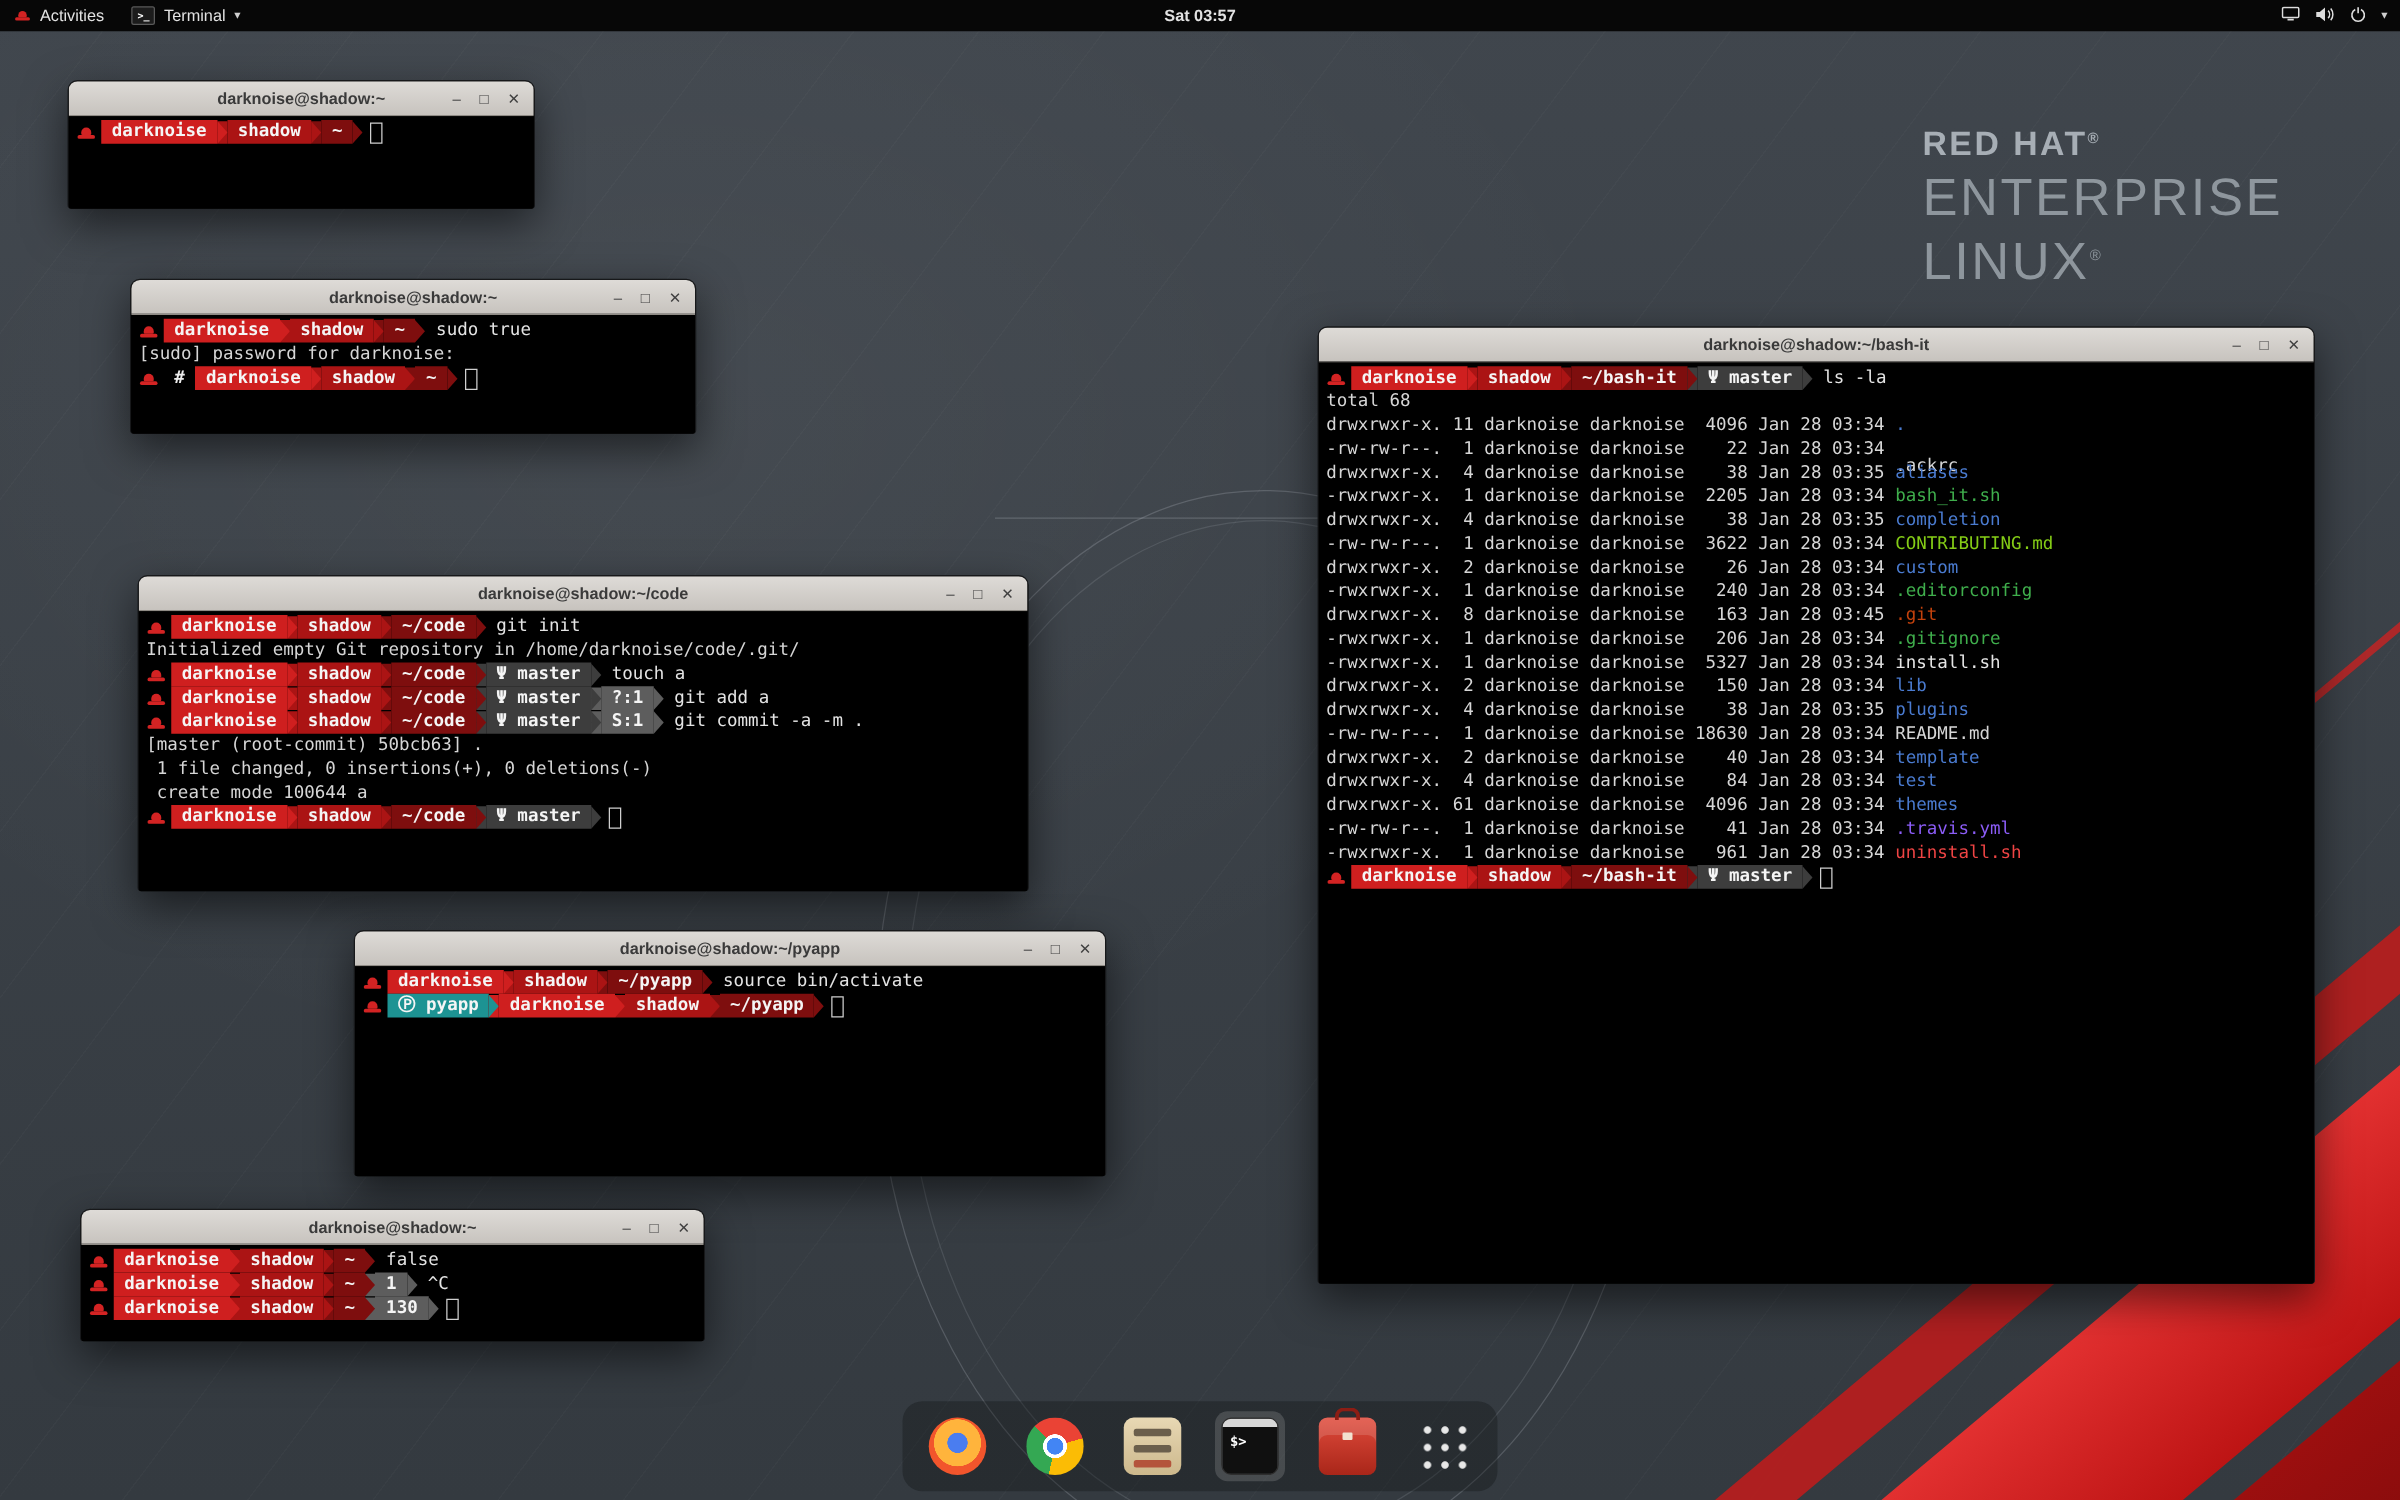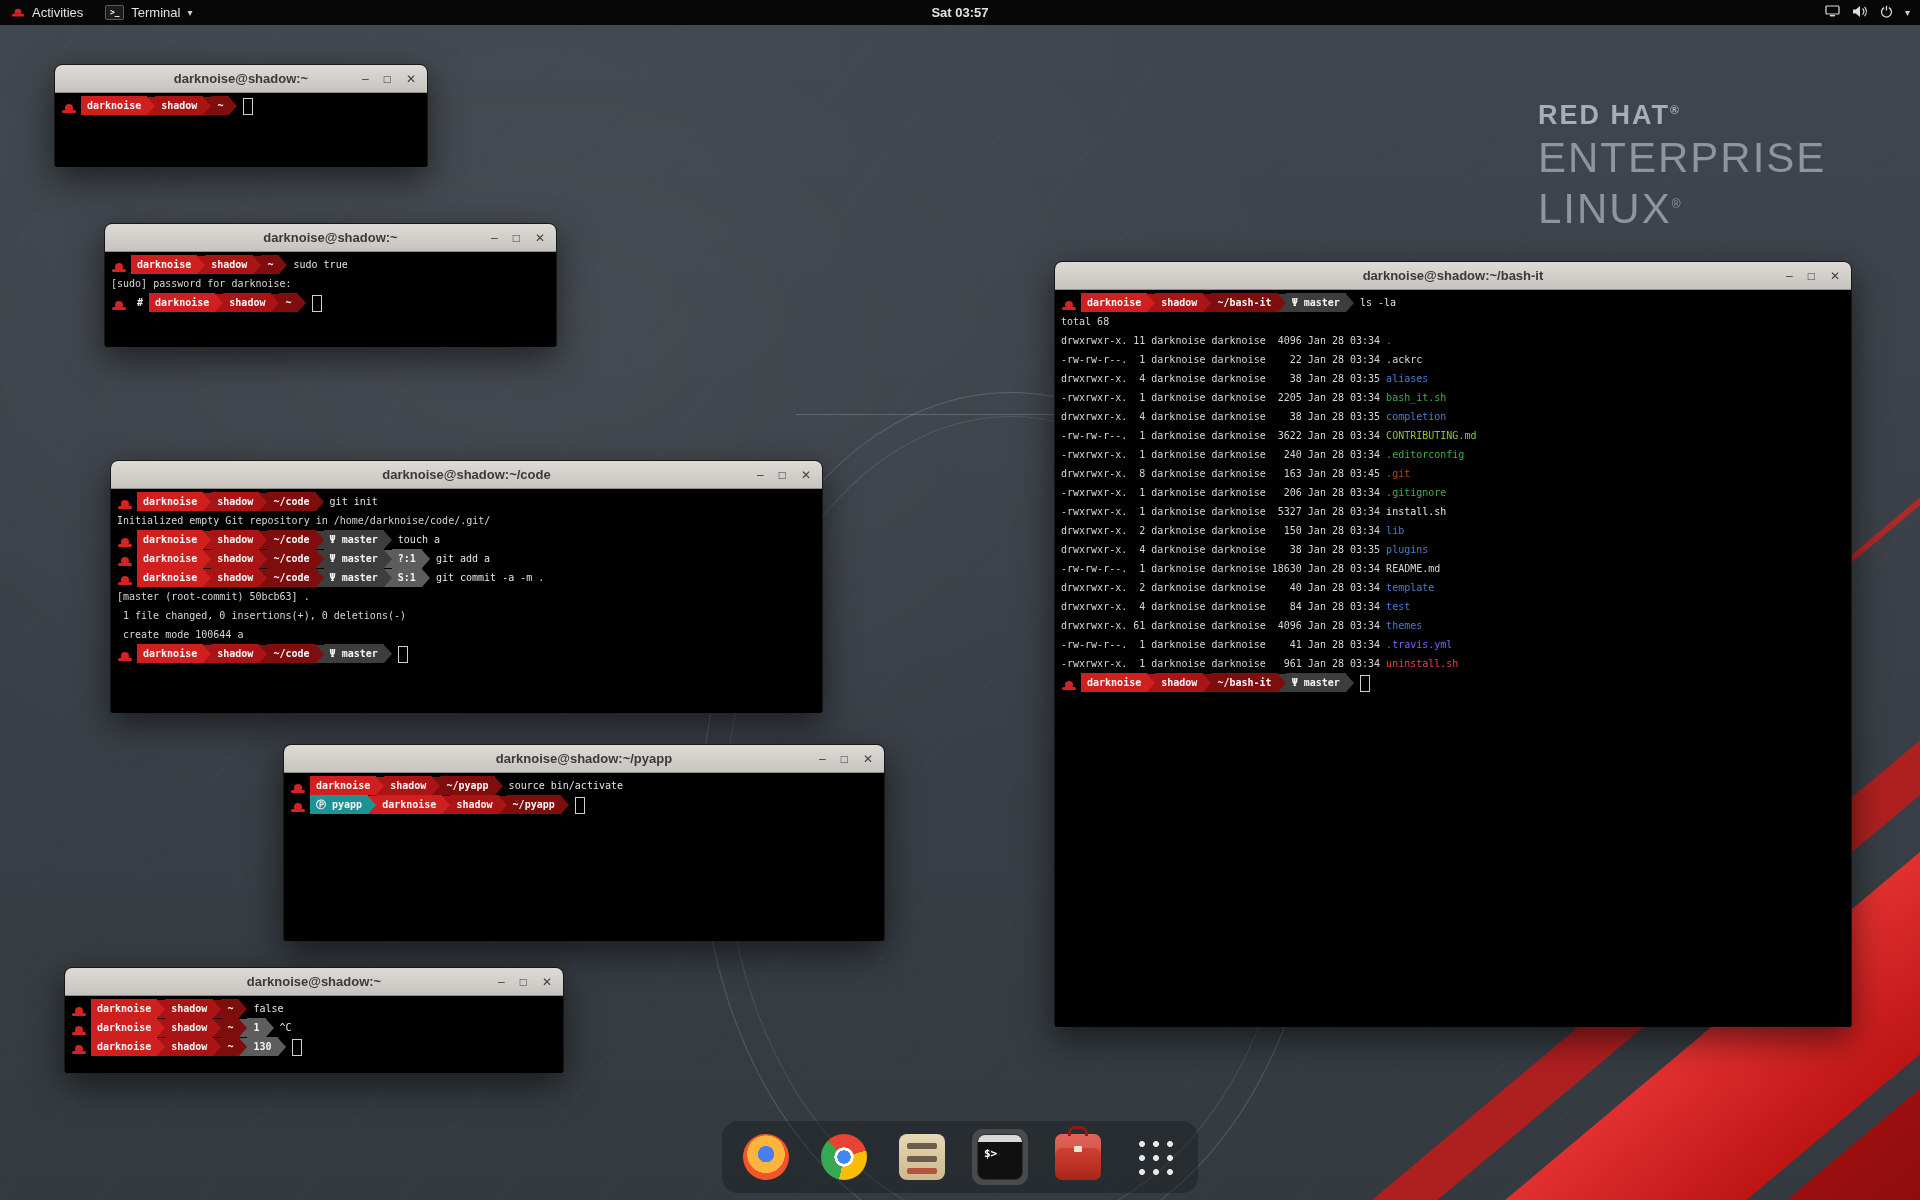--- a/index.html
+++ b/index.html
@@ -46,22 +46,22 @@
   #windows{position:absolute;inset:0;z-index:10;}
   .win{position:absolute;border:1px solid #17181a;border-radius:8px 8px 3px 3px;
     box-shadow:0 12px 34px rgba(0,0,0,.55);background:#000;box-sizing:border-box;}
   .wtb{height:27px;background:linear-gradient(#dedbd7,#c7c3be);border-bottom:1px solid #8f8b85;
     border-radius:7px 7px 0 0;position:relative;display:flex;align-items:center;justify-content:center;}
   .wtitle{font-size:13px;font-weight:bold;color:#3a3a3a;}
   .wbtns{position:absolute;right:11px;top:0;height:100%;display:flex;align-items:center;gap:15px;}
   .wbtn{font-size:12px;color:#3f3f3f;line-height:1;cursor:default;}
   .wbody{height:calc(100% - 27px);box-sizing:border-box;background:#000;padding:3px 6px 0;overflow:hidden;
     border-radius:0 0 2px 2px;}
-  .tline{display:flex;align-items:flex-end;height:19px;white-space:pre;
-    font-family:"DejaVu Sans Mono","Liberation Mono",monospace;font-size:10px;color:#d6d6d6;}
+  .tline{display:flex;align-items:center;height:19px;white-space:pre;
+    font-family:"DejaVu Sans Mono","Liberation Mono",monospace;font-size:14px;color:#d6d6d6;}
   .tline .hat{margin:3px 5px 0 1px;}
   .seg{height:19px;line-height:19px;font-weight:bold;color:#f5f5f5;flex:none;}
   .arr{width:0;height:0;border-top:9.5px solid transparent;border-bottom:9.5px solid transparent;
     border-left:8px solid #000;flex:none;}
   .cmd,.txt,.fname,.roothash{line-height:19px;}
   .cmd{color:#e4e4e4;}
   .roothash{color:#ececec;font-weight:bold;}
   .cursor{width:8px;height:15px;border:1px solid #cfcfcf;margin:1px 0 0 6px;flex:none;}
   
   .dock{position:absolute;left:50%;bottom:7px;transform:translateX(-50%);z-index:20;
@@ -198,20 +198,21 @@
       </div>
       <div class="wbody">
         <div class="tline"><span class="hat"></span><span class="seg" style="background: rgb(207, 31, 31);"> darknoise </span><span class="arr" style="border-left-color: rgb(207, 31, 31); border-bottom-color: rgb(171, 20, 20); border-top-color: rgb(171, 20, 20);"></span><span class="seg" style="background: rgb(171, 20, 20);"> shadow </span><span class="arr" style="border-left-color: rgb(171, 20, 20); border-bottom-color: rgb(126, 14, 14); border-top-color: rgb(126, 14, 14);"></span><span class="seg" style="background: rgb(126, 14, 14);"> ~/bash-it </span><span class="arr" style="border-left-color: rgb(126, 14, 14); border-bottom-color: rgb(61, 61, 61); border-top-color: rgb(61, 61, 61);"></span><span class="seg" style="background: rgb(61, 61, 61);"> Ψ master </span><span class="arr" style="border-left-color: rgb(61, 61, 61); border-bottom-color: transparent; border-top-color: transparent;"></span><span class="cmd"> ls -la</span></div>
         <div class="tline"><span class="txt">total 68</span></div>
         <div class="tline"><span class="txt">drwxrwxr-x. 11 darknoise darknoise  4096 Jan 28 03:34 </span><span class="fname" style="color: rgb(74, 123, 208);">.</span></div>
         <div class="tline"><span class="txt">-rw-rw-r--.  1 darknoise darknoise    22 Jan 28 03:34 </span><span class="fname" style="color: rgb(214, 214, 214); margin-top: 28px;">.ackrc</span></div>
         <div class="tline"><span class="txt">drwxrwxr-x.  4 darknoise darknoise    38 Jan 28 03:35 </span><span class="fname" style="color: rgb(74, 123, 208);">aliases</span></div>
         <div class="tline"><span class="txt">-rwxrwxr-x.  1 darknoise darknoise  2205 Jan 28 03:34 </span><span class="fname" style="color: rgb(63, 174, 76);">bash_it.sh</span></div>
         <div class="tline"><span class="txt">drwxrwxr-x.  4 darknoise darknoise    38 Jan 28 03:35 </span><span class="fname" style="color: rgb(74, 123, 208);">completion</span></div>
         <div class="tline"><span class="txt">-rw-rw-r--.  1 darknoise darknoise  3622 Jan 28 03:34 </span><span class="fname" style="color: #84cc16;">CONTRIBUTING.md</span></div>
+        <div class="tline"><span class="txt">drwxrwxr-x.  2 darknoise darknoise    26 Jan 28 03:34 </span><span class="fname" style="color: rgb(74, 123, 208);">custom</span></div>
         <div class="tline"><span class="txt">-rwxrwxr-x.  1 darknoise darknoise   240 Jan 28 03:34 </span><span class="fname" style="color: rgb(63, 174, 76);">.editorconfig</span></div>
         <div class="tline"><span class="txt">drwxrwxr-x.  8 darknoise darknoise   163 Jan 28 03:45 </span><span class="fname" style="color: #c2410c;">.git</span></div>
         <div class="tline"><span class="txt">-rwxrwxr-x.  1 darknoise darknoise   206 Jan 28 03:34 </span><span class="fname" style="color: rgb(63, 174, 76);">.gitignore</span></div>
         <div class="tline"><span class="txt">-rwxrwxr-x.  1 darknoise darknoise  5327 Jan 28 03:34 </span><span class="fname" style="color: #e5e5e5;">install.sh</span></div>
         <div class="tline"><span class="txt">drwxrwxr-x.  2 darknoise darknoise   150 Jan 28 03:34 </span><span class="fname" style="color: rgb(74, 123, 208);">lib</span></div>
         <div class="tline"><span class="txt">drwxrwxr-x.  4 darknoise darknoise    38 Jan 28 03:35 </span><span class="fname" style="color: rgb(74, 123, 208);">plugins</span></div>
         <div class="tline"><span class="txt">-rw-rw-r--.  1 darknoise darknoise 18630 Jan 28 03:34 </span><span class="fname" style="color: rgb(214, 214, 214);">README.md</span></div>
         <div class="tline"><span class="txt">drwxrwxr-x.  2 darknoise darknoise    40 Jan 28 03:34 </span><span class="fname" style="color: rgb(74, 123, 208);">template</span></div>
         <div class="tline"><span class="txt">drwxrwxr-x.  4 darknoise darknoise    84 Jan 28 03:34 </span><span class="fname" style="color: rgb(74, 123, 208);">test</span></div>
         <div class="tline"><span class="txt">drwxrwxr-x. 61 darknoise darknoise  4096 Jan 28 03:34 </span><span class="fname" style="color: rgb(74, 123, 208);">themes</span></div>

